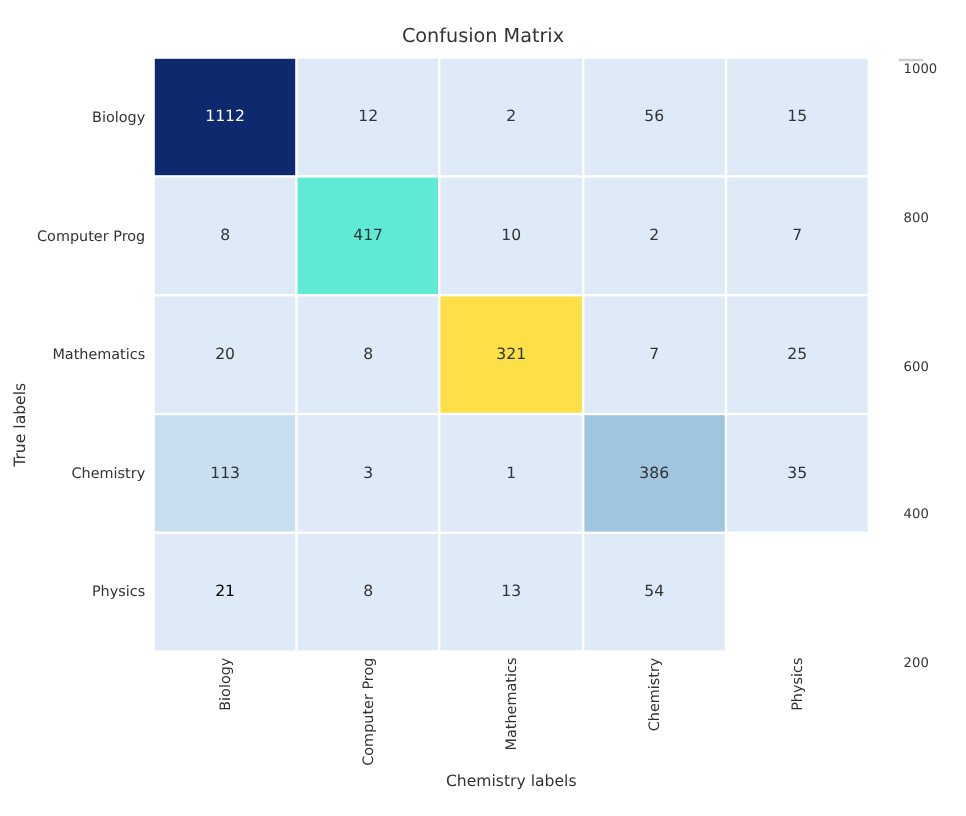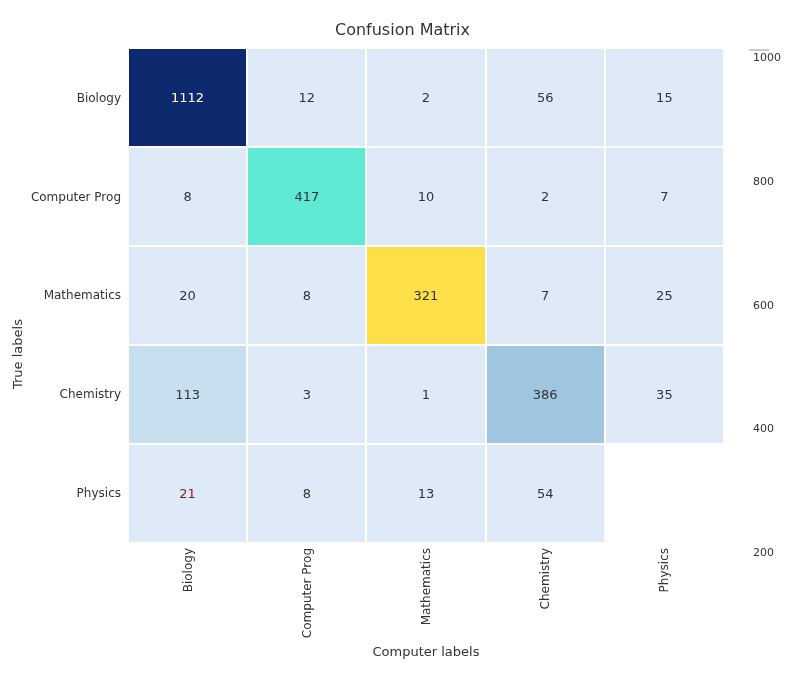--- a/index.html
+++ b/index.html
@@ -182,21 +182,21 @@
             <div class="cell" style="background-color: rgb(222, 234, 248); color: rgb(51, 51, 51); font-size: 13px;">20</div>
             <div class="cell" style="background-color: rgb(222, 234, 248); color: rgb(51, 51, 51); font-size: 13px;">8</div>
             <div class="cell" style="background-color: #fde047; color: rgb(51, 51, 51); font-size: 13px;">321</div>
             <div class="cell" style="background-color: rgb(222, 234, 248); color: rgb(51, 51, 51); font-size: 13px;">7</div>
             <div class="cell" style="background-color: rgb(222, 234, 248); color: rgb(51, 51, 51); font-size: 13px;">25</div>
             <div class="cell" style="background-color: rgb(200, 223, 240); color: rgb(51, 51, 51); font-size: 13px;">113</div>
             <div class="cell" style="background-color: rgb(222, 234, 248); color: rgb(51, 51, 51); font-size: 13px;">3</div>
             <div class="cell" style="background-color: rgb(222, 234, 248); color: rgb(51, 51, 51); font-size: 13px;">1</div>
             <div class="cell" style="background-color: rgb(159, 197, 224); color: rgb(51, 51, 51); font-size: 13px;">386</div>
             <div class="cell" style="background-color: rgb(222, 234, 248); color: rgb(51, 51, 51); font-size: 13px;">35</div>
-            <div class="cell" style="background-color: rgb(222, 234, 248); color: #7f1d1d; font-size: 13px;">21</div>
+            <div class="cell" style="background-color: rgb(222, 234, 248); color: #000000; font-size: 13px;">21</div>
             <div class="cell" style="background-color: rgb(222, 234, 248); color: rgb(51, 51, 51); font-size: 13px;">8</div>
             <div class="cell" style="background-color: rgb(222, 234, 248); color: rgb(51, 51, 51); font-size: 13px;">13</div>
             <div class="cell" style="background-color: rgb(222, 234, 248); color: rgb(51, 51, 51); font-size: 13px;">54</div>
           </div>
       </div>
 
       <div class="x-labels-row">
 
       <div class="x-label-wrapper">
             <span class="x-label">Biology</span>
@@ -208,21 +208,21 @@
             <span class="x-label">Mathematics</span>
           </div>
           <div class="x-label-wrapper">
             <span class="x-label">Chemistry</span>
           </div>
           <div class="x-label-wrapper">
             <span class="x-label">Physics</span>
           </div>
         </div>
 
-      <div class="x-axis-title">Computer labels</div>
+      <div class="x-axis-title">Chemistry labels</div>
     </div>
 
     <div class="colorbar-section">
       <div class="colorbar-wrapper">
         <div class="colorbar"></div>
         <div class="colorbar-labels">
 
         <span>1000</span>
             <span>800</span>
             <span>600</span>

